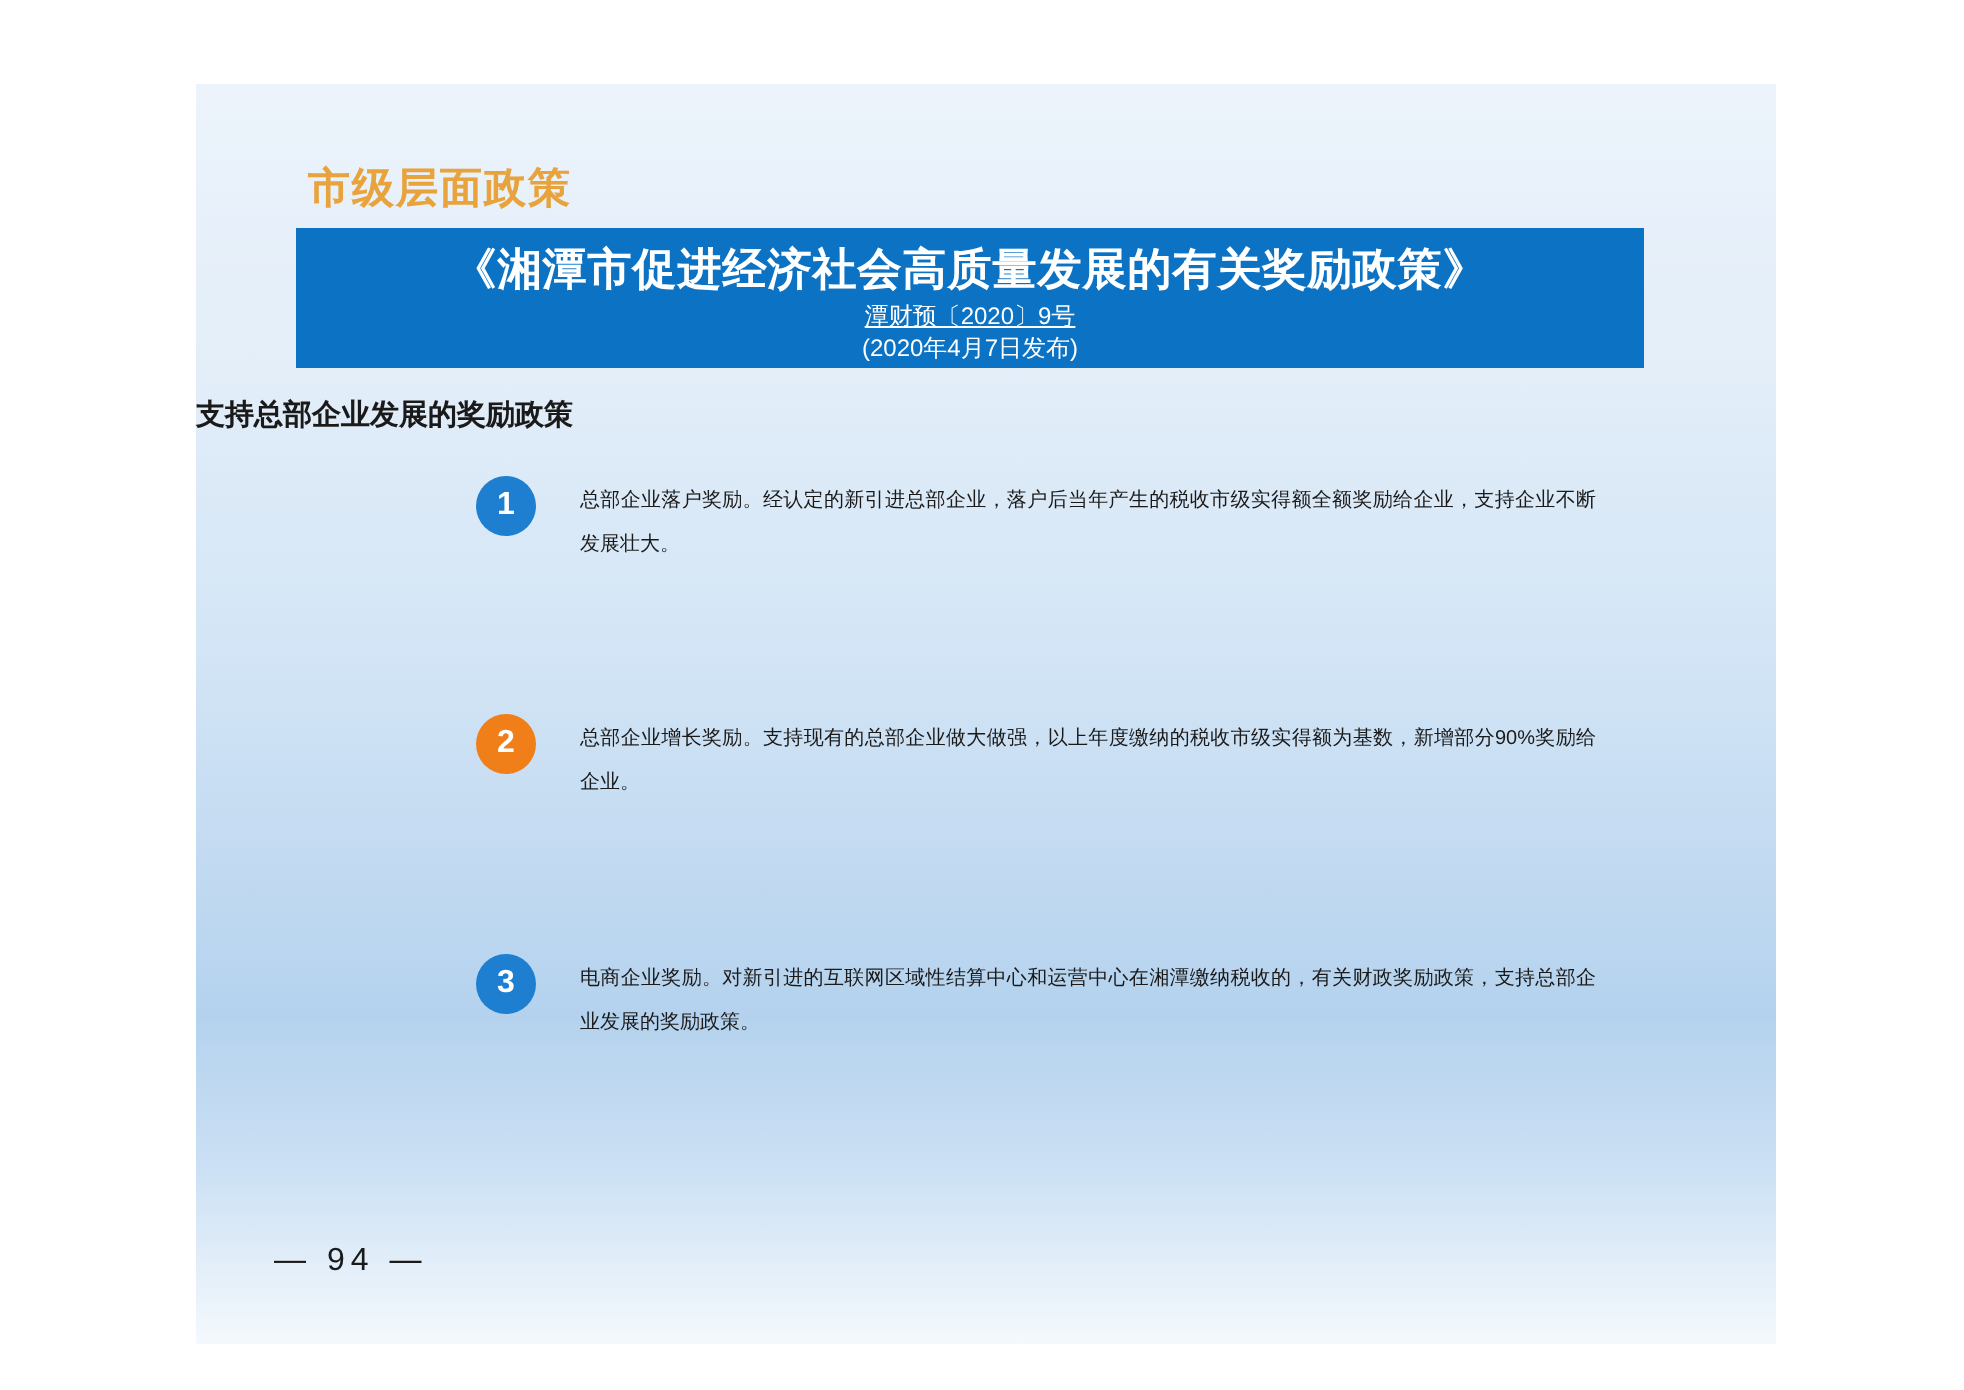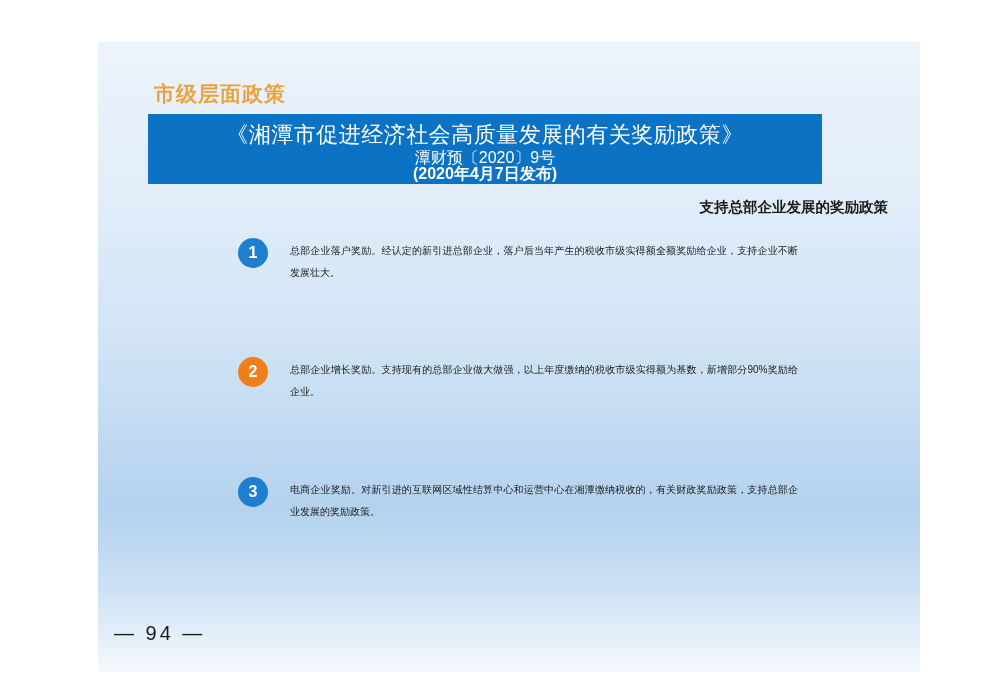--- a/index.html
+++ b/index.html
@@ -21,21 +21,20 @@
     height: 630px;
     background: linear-gradient(to bottom,
         #ecf3fb 0%,
         #e3eef9 22%,
         #d3e5f6 45%,
         #c2daf1 62%,
         #b4d2ee 74%,
         #cbe0f4 86%,
         #e6f0fa 95%,
         #f4f9fd 100%);
-    padding-left: 32px;
   }
   .section-title {
     position: absolute;
     left: 56px;
     top: 38px;
     font-size: 21px;
     font-weight: bold;
     color: #e8a33d;
     letter-spacing: 1px;
   }
@@ -46,39 +45,39 @@
     width: 674px;
     height: 70px;
     background: #0b72c4;
     color: #ffffff;
     text-align: center;
     box-sizing: border-box;
     padding-top: 6px;
   }
   .banner-title {
     font-size: 22px;
-    font-weight: normal;
+    font-weight: bold;
     line-height: 30px;
     letter-spacing: 0.5px;
   }
   .banner-sub1 {
-    font-size: 16px;
+    font-size: 12px;
     line-height: 16px;
+    text-decoration: underline;
   }
   .banner-sub2 {
-    font-size: 16px;
+    font-size: 12px;
     line-height: 16px;
-    font-weight: bold;
   }
   .subtitle {
     position: absolute;
     left: 0;
     top: 156px;
     width: 790px;
-    text-align: right;
+    text-align: left;
     font-size: 14.5px;
     font-weight: bold;
     color: #1a1a1a;
   }
   .item {
     position: absolute;
     left: 140px;
     width: 560px;
   }
   .item-1 { top: 196px; }
@@ -104,23 +103,23 @@
     left: 52px;
     top: 2px;
     width: 508px;
     font-size: 10px;
     line-height: 22px;
     color: #1a1a1a;
     text-align: justify;
   }
   .page-number {
     position: absolute;
-    left: 16px;
+    left: 39px;
     top: 580px;
-    font-size: 20px;
+    font-size: 16px;
     color: #1a1a1a;
     letter-spacing: 3px;
   }
 </style>
 </head>
 <body>
 
 <div class="page">
 
   <div class="section-title">市级层面政策</div>

